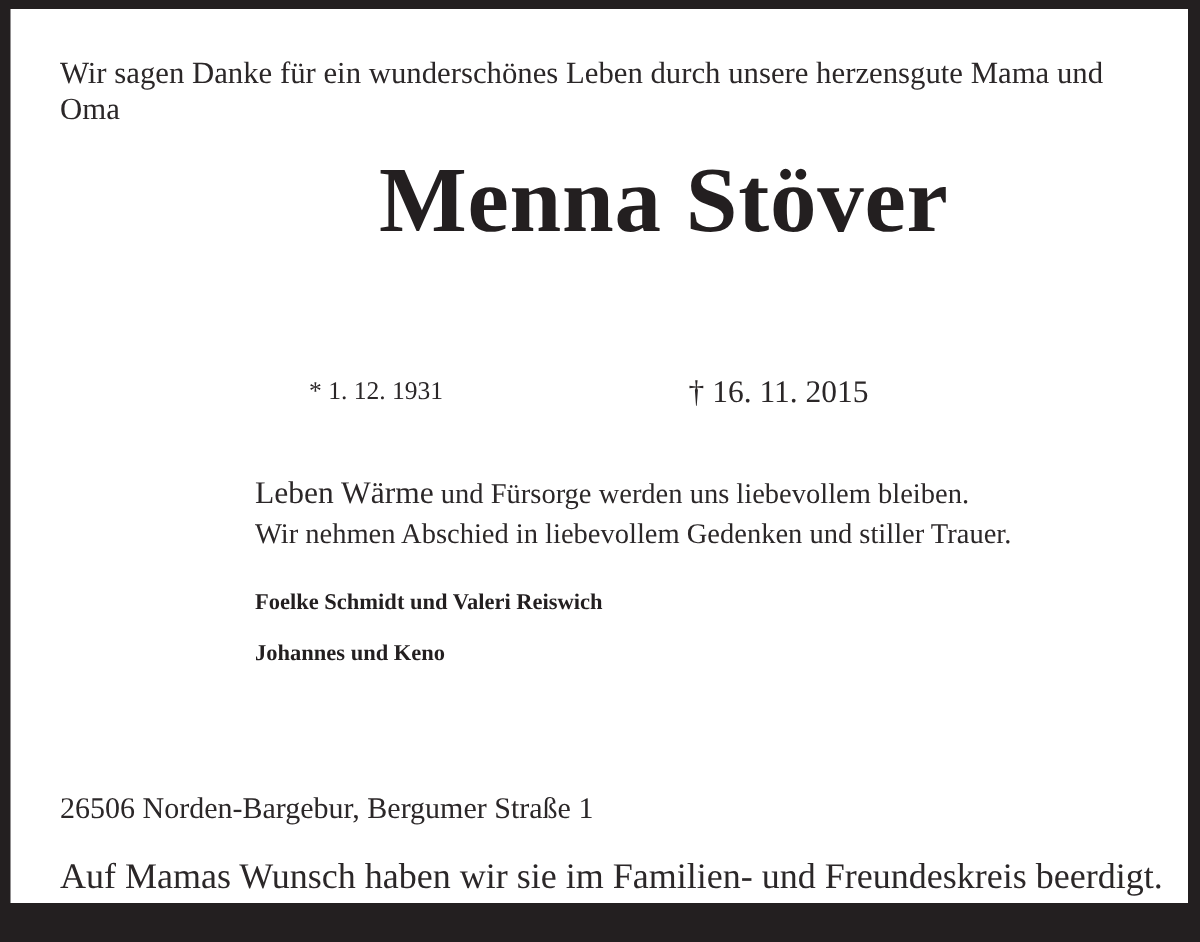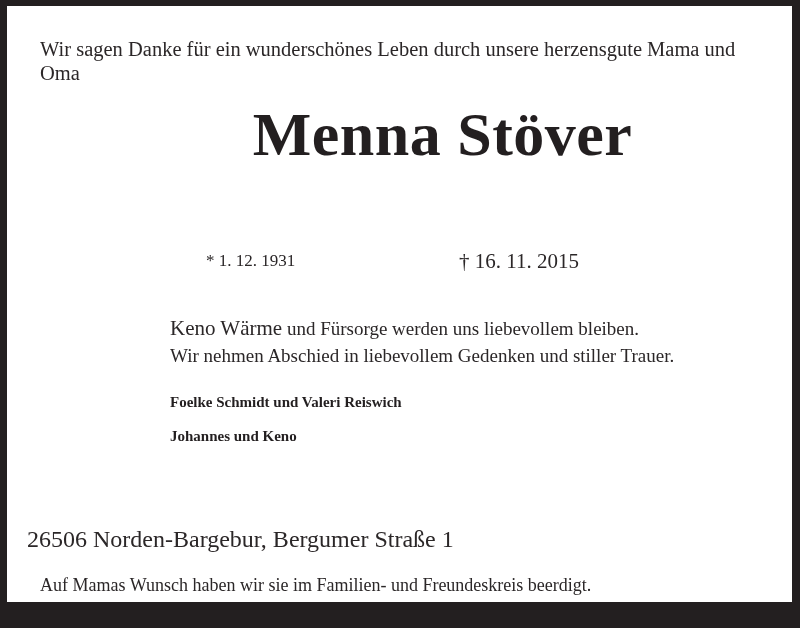--- a/index.html
+++ b/index.html
@@ -85,30 +85,30 @@
     }
     .mourners {
       left: 163px;
       top: 379px;
       font-size: 15px;
       font-weight: bold;
       line-height: 34px;
       color: #231f20;
     }
     .address {
-      left: 20px;
+      left: 33px;
       top: 520px;
-      font-size: 24px;
+      font-size: 20px;
       line-height: 26px;
       color: #2b2728;
     }
     .note {
       left: 33px;
       top: 566px;
-      font-size: 18px;
+      font-size: 24px;
       line-height: 26px;
       color: #2b2728;
     }
     .line { display: block; }
   </style>
 </head>
 <body>
 
 <div class="frame">
 
@@ -121,21 +121,21 @@
     <span>*</span>
     <span>1. 12. 1931</span>
   </div>
 
   <div class="abs death">
     <span>†</span>
     <span>16. 11. 2015</span>
   </div>
 
   <div class="abs quote">
-    <span class="line"><span class="lead">Keno Wärme</span><span> und Fürsorge werden uns liebevollem bleiben.</span></span>
+    <span class="line"><span class="lead">Leben Wärme</span><span> und Fürsorge werden uns liebevollem bleiben.</span></span>
     <span class="line">Wir nehmen Abschied in liebevollem Gedenken und stiller Trauer.</span>
   </div>
 
   <div class="abs mourners">
     <span class="line">Foelke Schmidt und Valeri Reiswich</span>
     <span class="line">Johannes und Keno</span>
   </div>
 
   <div class="abs address">26506 Norden-Bargebur, Bergumer Straße 1</div>
 

